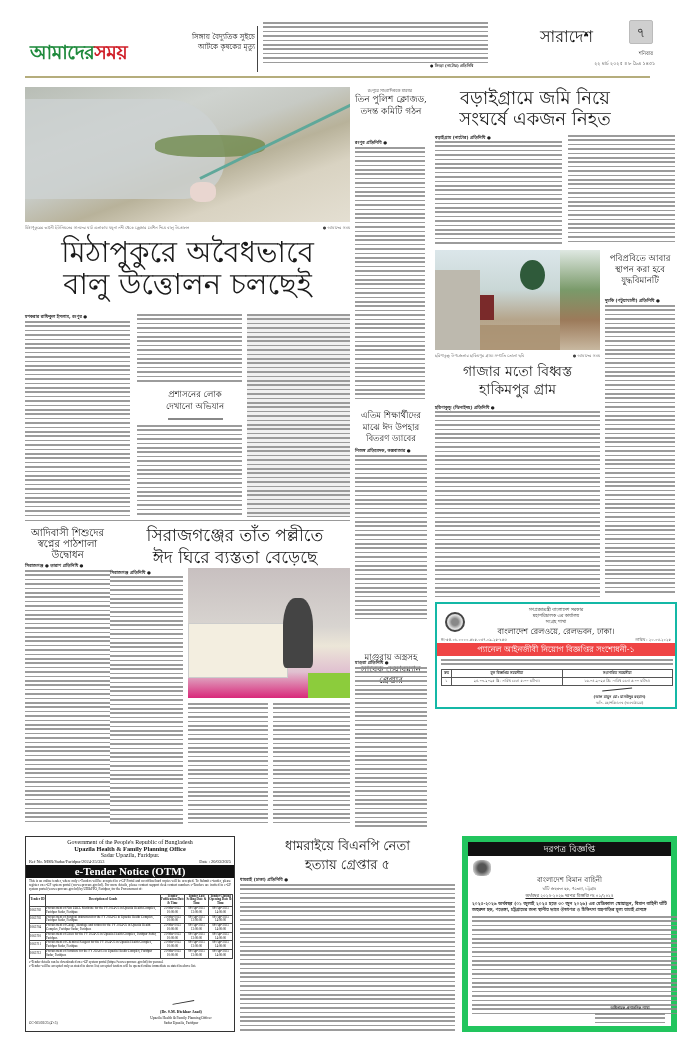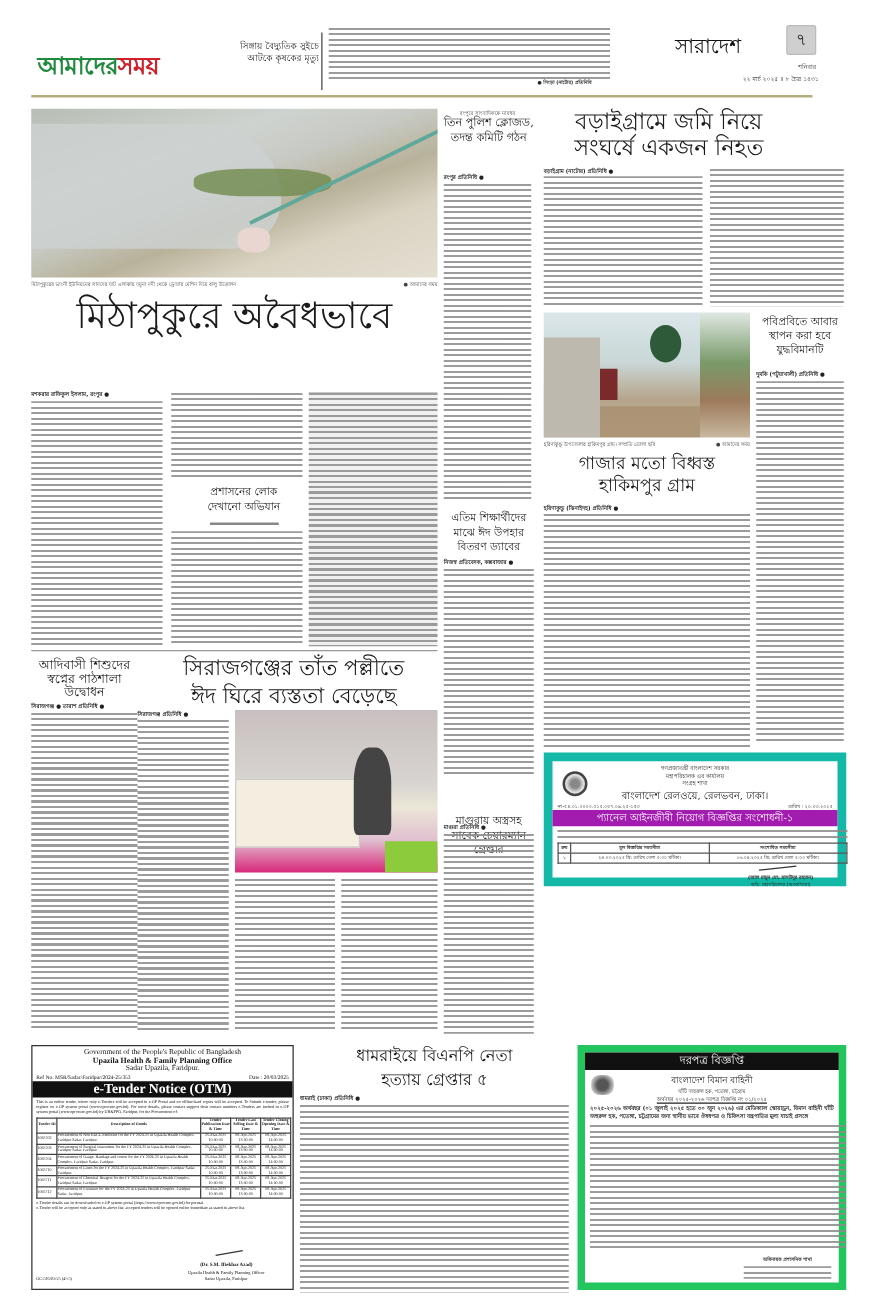--- a/index.html
+++ b/index.html
@@ -38,20 +38,21 @@
 <div class="abs photo" style="left:25px;top:87px;width:325px;height:135px;background:linear-gradient(160deg,#b8bdb5 0%,#cfd3cf 30%,#c7cac4 45%,#b8b29a 60%,#d9d3c2 75%,#e4dfd2 100%);">
   <div class="abs" style="left:0;top:12px;width:200px;height:100px;background:#cdd2d2;border-radius:0 60px 40px 0;opacity:.8"></div>
   <div class="abs" style="left:130px;top:48px;width:110px;height:22px;background:#6f8a4c;border-radius:40%;opacity:.8"></div>
   <div class="abs" style="left:175px;top:90px;width:170px;height:3px;background:#5fa89a;transform:rotate(-26deg);transform-origin:left"></div>
   <div class="abs" style="left:165px;top:95px;width:26px;height:20px;background:#e9d6d0;border-radius:40%"></div>
 </div>
 <div class="abs cap" style="left:25px;top:225px;width:280px;white-space:nowrap;overflow:hidden">মিঠাপুকুরের ভাংনী ইউনিয়নের সানদের ঘাট এলাকায় যমুনা নদী থেকে ড্রেজার মেশিন দিয়ে বালু উত্তোলন</div>
 <div class="abs cap" style="left:305px;top:225px;width:45px;text-align:right">● আমাদের সময়</div>
 <div class="abs hl" style="left:25px;top:236px;width:325px;font-size:29px;">
   <div>মিঠাপুকুরে অবৈধভাবে</div>
+  <div>বালু উত্তোলন চলছেই</div>
 </div>
 <div class="abs byline" style="left:25px;top:314px;width:110px;">মশকরার রাফিকুল ইসলাম, রংপুর ●</div>
 <div class="abs txt lines" style="left:25px;top:321px;width:105px;height:195px;"></div>
 <div class="abs txt lines" style="left:137px;top:314px;width:105px;height:70px;"></div>
 <div class="abs hl" style="left:160px;top:388px;width:70px;font-size:8.5px;line-height:12px;">প্রশাসনের লোক দেখানো অভিযান</div>
 <div class="abs" style="left:168px;top:418px;width:55px;height:2px;background:#888"></div>
 <div class="abs txt lines" style="left:137px;top:425px;width:105px;height:92px;"></div>
 <div class="abs txt lines" style="left:247px;top:314px;width:103px;height:203px;background-color:#eee;"></div>
 
 <div class="abs" style="left:355px;top:88px;width:70px;text-align:center;font-size:4.2px;color:#444">রংপুরে সাংবাদিককে মারধর</div>
@@ -107,29 +108,29 @@
   <div class="abs" style="left:95px;top:30px;width:30px;height:70px;background:#444;border-radius:40% 40% 10% 10%"></div>
   <div class="abs" style="left:120px;top:105px;width:42px;height:25px;background:#8ccc3c"></div>
 </div>
 <div class="abs txt lines" style="left:188px;top:703px;width:80px;height:123px;"></div>
 <div class="abs txt lines" style="left:273px;top:703px;width:77px;height:123px;"></div>
 
 <div class="abs hl" style="left:355px;top:652px;width:72px;font-size:8.5px;line-height:11.5px;">মাগুরায় অস্ত্রসহ সাবেক চেয়ারম্যান গ্রেপ্তার</div>
 <div class="abs byline" style="left:355px;top:660px;width:72px;">মাগুরা প্রতিনিধি ●</div>
 <div class="abs txt lines" style="left:355px;top:667px;width:72px;height:160px;"></div>
 
-<div class="abs" style="left:435px;top:602px;width:242px;height:107px;border:7px solid #14b8a6;padding:2px;font-family:'DejaVu Sans',sans-serif;">
+<div class="abs" style="left:435px;top:602px;width:242px;height:107px;border:2px solid #14b8a6;padding:2px;font-family:'DejaVu Sans',sans-serif;">
   <div class="abs" style="left:8px;top:8px;width:20px;height:20px;border-radius:50%;border:2px solid #444;background:radial-gradient(circle,#888 30%,#ddd 60%)"></div>
   <div class="abs" style="left:0;top:3px;width:100%;text-align:center;font-size:4.5px">গণপ্রজাতন্ত্রী বাংলাদেশ সরকার</div>
   <div class="abs" style="left:0;top:9px;width:100%;text-align:center;font-size:4.5px">মহাপরিচালক এর কার্যালয়</div>
   <div class="abs" style="left:0;top:15px;width:100%;text-align:center;font-size:4.5px">সংগ্রহ শাখা</div>
   <div class="abs" style="left:0;top:21px;width:100%;text-align:center;font-size:8px;font-family:'DejaVu Serif',serif">বাংলাদেশ রেলওয়ে, রেলভবন, ঢাকা।</div>
   <div class="abs" style="left:4px;top:33px;font-size:3.8px">নং-৫৪.০১.০০০০.৫১৫.০৩৭.০৯.২৫-১৫৩</div>
   <div class="abs" style="right:4px;top:33px;font-size:3.8px">তারিখ : ২০.০৩.২০২৫</div>
-  <div class="abs" style="left:0;top:39px;width:100%;height:13px;background:#a21caf;">
+  <div class="abs" style="left:0;top:39px;width:100%;height:13px;background:#ef4444;">
     <div style="color:#fff;text-align:center;font-size:8px;line-height:13px;font-family:'DejaVu Serif',serif">প্যানেল আইনজীবী নিয়োগ বিজ্ঞপ্তির সংশোধনী-১</div>
   </div>
   <div class="abs txt lines" style="left:4px;top:55px;width:232px;height:8px;"></div>
   <table class="abs" style="left:4px;top:65px;width:232px;font-size:3.6px;">
     <tbody>
         <tr>
       <th style="border:1px solid #555;width:10px">ক্রম</th>
       <th style="border:1px solid #555">মূল বিজ্ঞপ্তির সময়সীমা</th>
       <th style="border:1px solid #555">সংশোধিত সময়সীমা</th>
     </tr>
@@ -224,20 +225,20 @@
   <div class="abs" style="right:3px;bottom:11px;width:100px;text-align:center;font-size:3.6px">Upazila Health &amp; Family Planning Officer</div>
   <div class="abs" style="right:3px;bottom:6px;width:100px;text-align:center;font-size:3.6px">Sadar Upazila, Faridpur</div>
   <div class="abs" style="left:3px;bottom:6px;font-size:3.4px">GC-505/03/25 (4'×5)</div>
 </div>
 
 <div class="abs" style="left:462px;top:836px;width:215px;height:196px;border:6px solid #22c55e;">
   <div style="background:#111;height:14px;">
     <div style="color:#fff;text-align:center;font-size:9px;line-height:14px;font-family:'DejaVu Serif',serif">দরপত্র বিজ্ঞপ্তি</div>
   </div>
   <div class="abs" style="left:5px;top:18px;width:18px;height:16px;background:radial-gradient(circle,#555 35%,#bbb 70%);border-radius:40%"></div>
-  <div style="text-align:center;font-size:7px;margin-top:2px;font-family:'DejaVu Serif',serif">বাংলাদেশ বিমান বাহিনী</div>
+  <div style="text-align:center;font-size:7px;margin-top:18px;font-family:'DejaVu Serif',serif">বাংলাদেশ বিমান বাহিনী</div>
   <div style="text-align:center;font-size:4px">ঘাঁটি জহুরুল হক, পতেঙ্গা, চট্টগ্রাম</div>
   <div style="text-align:center;font-size:4.2px;text-decoration:underline">অর্থবছর ২০২৫-২০২৬ দরপত্র বিজ্ঞপ্তি নং ০১/২০২৫</div>
   <div style="font-size:4.4px;font-weight:bold;line-height:6px;padding:1px 4px;text-align:justify">২০২৫-২০২৬ অর্থবছর (০১ জুলাই ২০২৫ হতে ৩০ জুন ২০২৬) এর মেডিক্যাল স্কোয়াড্রন, বিমান বাহিনী ঘাঁটি জহুরুল হক, পতেঙ্গা, চট্টগ্রামের জন্য স্থানীয় ভাবে ঔষধপত্র ও চিকিৎসা যন্ত্রপাতির মূল্য যাচাই প্রসঙ্গে</div>
   <div class="txt lines" style="margin:2px 4px;width:205px;height:100px;"></div>
   <div class="abs" style="right:6px;bottom:14px;width:70px;text-align:center;font-size:3.8px;font-weight:bold">অধিনায়ক প্রশাসনিক শাখা</div>
   <div class="abs txt lines" style="right:6px;bottom:3px;width:70px;height:10px"></div>
 </div>
 
 </body></html>

